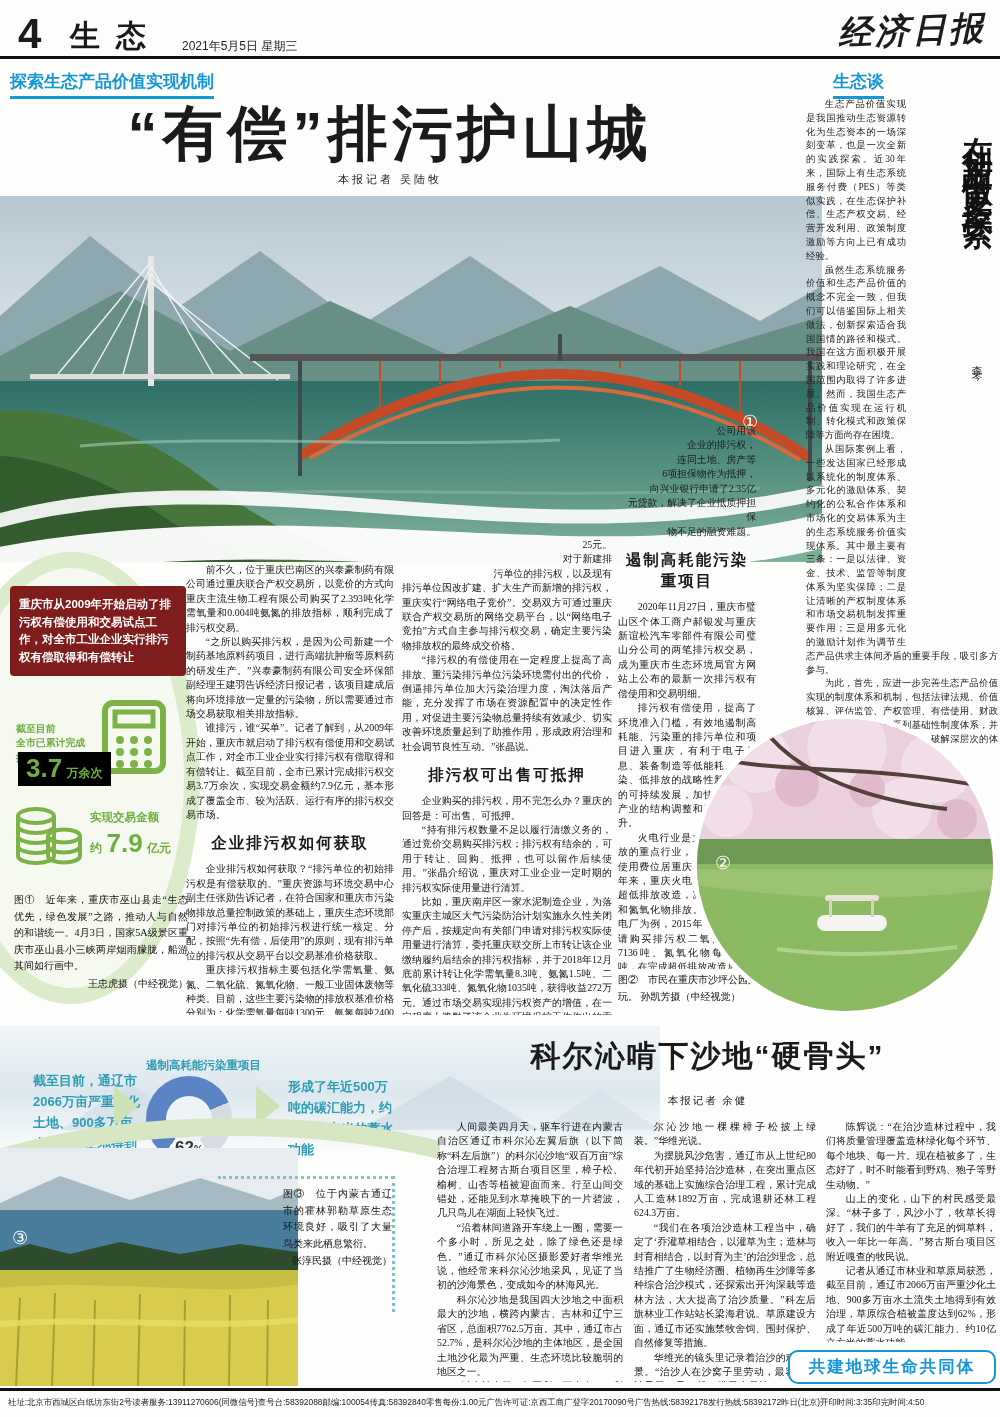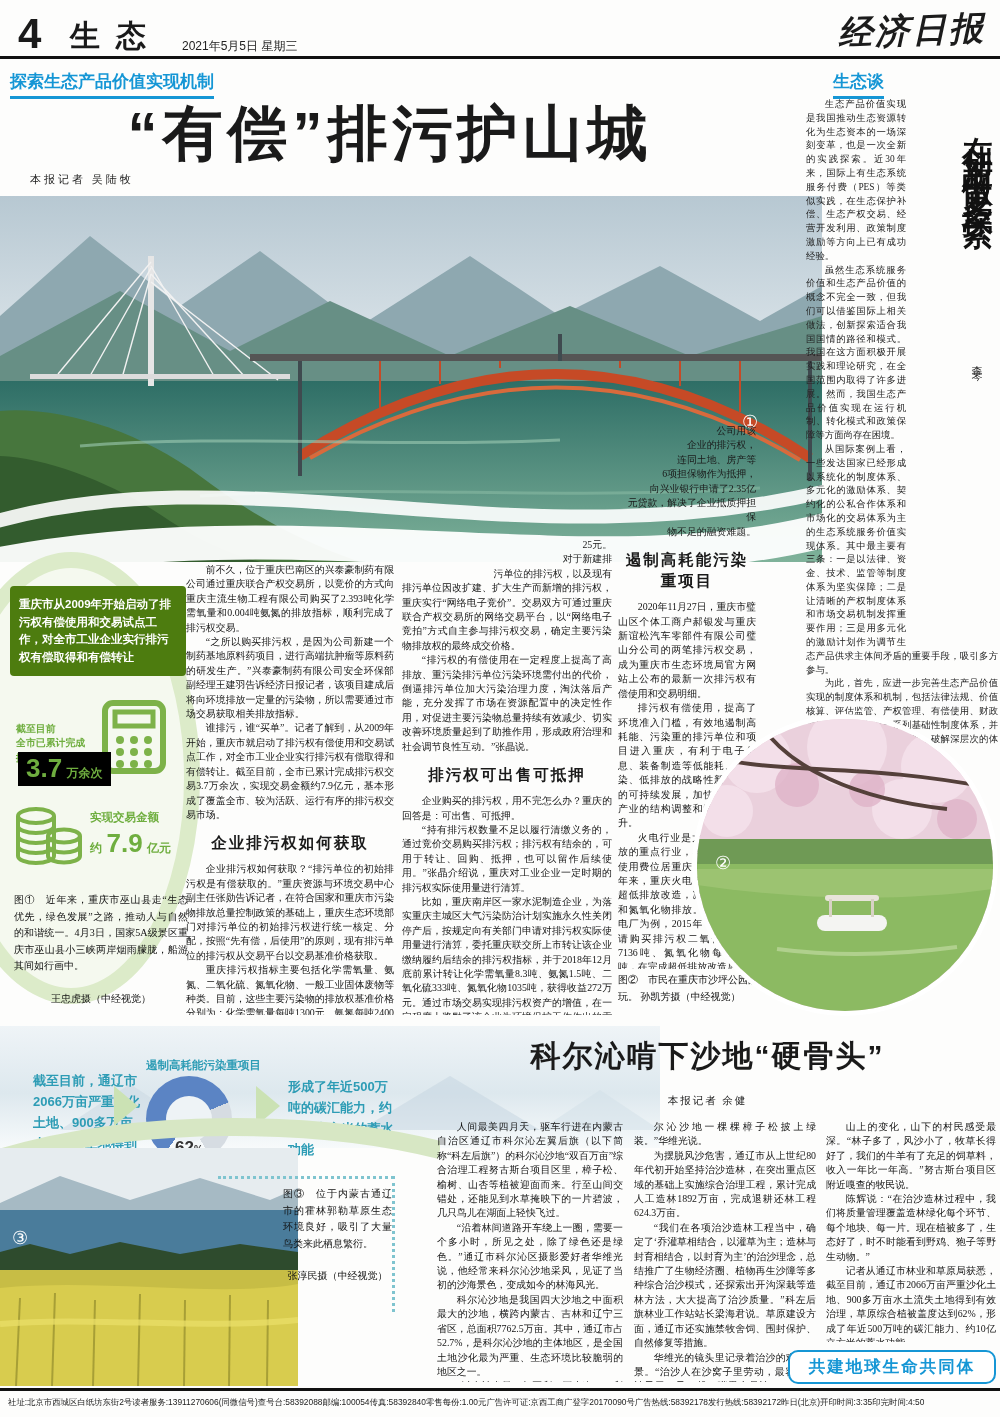--- a/index.html
+++ b/index.html
@@ -13,53 +13,53 @@
             font-family:"Liberation Serif","DejaVu Serif",serif;transform:rotate(-2deg);letter-spacing:3px;color:#1c1c1c;}
   .toprule{position:absolute;left:0;top:56px;width:1000px;height:3px;background:#111;}
   
   .kicker{position:absolute;left:10px;top:70px;font-size:17px;font-weight:bold;color:#1596d5;
           border-bottom:3px solid #1596d5;padding-bottom:3px;}
   .eco-tag{position:absolute;left:833px;top:70px;font-size:17px;font-weight:bold;color:#1596d5;
           border-bottom:3px solid #1596d5;padding-bottom:3px;}
   
   .headline{position:absolute;left:30px;top:94px;width:720px;text-align:center;font-size:60px;
             font-weight:bold;letter-spacing:5px;}
-  .byline{position:absolute;left:30px;top:172px;width:720px;font-size:11px;letter-spacing:3px;
-          font-family:Liberation Serif, serif;}
+  .byline{position:absolute;left:30px;top:172px;width:720px;text-align:center;font-size:11px;letter-spacing:3px;
+          font-family:Liberation Sans, sans-serif;}
   
   .photo1{position:absolute;left:0;top:196px;width:822px;height:366px;overflow:hidden;}
   .photo2{position:absolute;left:692px;top:714px;width:306px;height:302px;border-radius:50%;
           overflow:hidden;border:5px solid #fff;box-sizing:border-box;z-index:3;}
   .photo3{position:absolute;left:0;top:1148px;width:298px;height:238px;overflow:hidden;z-index:2;}
   
   .eco-col{position:absolute;left:806px;top:98px;width:192px;height:660px;overflow:hidden;z-index:2;}
   .eco-col p{margin:0;font-size:9.4px;line-height:13.8px;text-align:justify;text-indent:2em;
              font-family:"Liberation Serif","DejaVu Serif",serif;color:#222;}
   .eco-vert{float:right;writing-mode:vertical-rl;height:520px;width:84px;margin:14px 0 6px 8px;text-align:left;}
   .eco-vhead{font-size:31px;font-weight:bold;letter-spacing:10px;color:#111;}
   .eco-author{font-size:11px;letter-spacing:6px;margin-top:150px;margin-left:10px;color:#222;
               font-family:"Liberation Serif","DejaVu Serif",serif;}
   
   .arc-bg{position:absolute;left:-58px;top:552px;width:258px;height:452px;border:16px solid #dcebc9;
           border-radius:50%;background:#f5f9ef;box-sizing:border-box;z-index:0;}
   .infog1{position:absolute;left:4px;top:566px;width:186px;height:436px;z-index:1;}
-  .ig-box{position:absolute;left:6px;top:20px;width:158px;background:#4d7c0f;border-radius:4px;
+  .ig-box{position:absolute;left:6px;top:20px;width:158px;background:#7f1d1d;border-radius:4px;
           padding:10px 9px;color:#fff;font-weight:bold;font-size:11.5px;line-height:17.5px;}
   .ig-lab1{position:absolute;left:12px;top:132px;color:#6fae3f;font-weight:bold;font-size:11px;line-height:15.5px;margin-top:24px;}
   .ig-calc{position:absolute;left:98px;top:134px;}
   .ig-pill{position:absolute;left:14px;top:186px;background:#000000;padding:1px 8px 2px;}
   .ig-big{font-size:26px;font-weight:bold;color:#6fae3f;}
   .ig-unit{font-size:12px;font-weight:bold;color:#6fae3f;}
   .ig-coins{position:absolute;left:8px;top:236px;}
   .ig-lab2{position:absolute;left:86px;top:244px;color:#6fae3f;font-weight:bold;font-size:11.5px;}
   .ig-val2{position:absolute;left:86px;top:262px;color:#6fae3f;font-weight:bold;}
   
   .caption{font-family:"Liberation Serif","DejaVu Serif",serif;font-size:10px;line-height:16.5px;
            text-align:justify;color:#111;}
-  .caption .credit{text-align:center;margin-top:16px;}
+  .caption .credit{text-align:right;margin-top:1px;}
   .cap1{position:absolute;left:14px;top:892px;width:174px;z-index:2;}
   .cap2{position:absolute;left:618px;top:972px;width:200px;z-index:2;}
   .cap3{position:absolute;left:283px;top:1186px;width:109px;z-index:2;}
   .dot-h{position:absolute;left:218px;top:1176px;width:176px;border-top:3px dotted #7fc4cf;z-index:2;}
   .dot-v{position:absolute;left:392px;top:1176px;height:136px;border-left:3px dotted #7fc4cf;z-index:2;}
   
   .bcol{position:absolute;overflow:hidden;z-index:1;}
   .bcol p{margin:0;font-size:9.9px;line-height:14.4px;text-align:justify;text-indent:2em;
           font-family:"Liberation Serif","DejaVu Serif",serif;color:#141414;}
   .bcol p.noindent{text-indent:0;}
@@ -389,22 +389,22 @@
   <div class="bcol bc2">
     <div>
         <p>尔沁沙地一棵棵樟子松披上绿装。”华维光说。</p>
         <p>为摆脱风沙危害，通辽市从上世纪80年代初开始坚持治沙造林，在突出重点区域的基础上实施综合治理工程，累计完成人工造林1892万亩，完成退耕还林工程624.3万亩。</p>
         <p>“我们在各项治沙造林工程当中，确定了‘乔灌草相结合，以灌草为主；造林与封育相结合，以封育为主’的治沙理念，总结推广了生物经济圈、植物再生沙障等多种综合治沙模式，还探索出开沟深栽等造林方法，大大提高了治沙质量。”科左后旗林业工作站站长梁海君说。草原建设方面，通辽市还实施禁牧舍饲、围封保护、自然修复等措施。</p>
         <p>华维光的镜头里记录着治沙的艰辛场景。“治沙人在沙窝子里劳动，最容易吃沙子亏，风一起，嘴里全是沙。”一位老乡说，为了把树苗种进沙土，一代代人把一块块沙地划成棋盘而后分片治理，硬是在沙海中织出了治沙增绿的绿网。</p>
       </div>
   </div>
   <div class="bcol bc3">
     <div>
+        <p>陈辉说：“在治沙造林过程中，我们将质量管理覆盖造林绿化每个环节、每个地块、每一片。现在植被多了，生态好了，时不时能看到野鸡、狍子等野生动物。”</p>
         <p>山上的变化，山下的村民感受最深。“林子多了，风沙小了，牧草长得好了，我们的牛羊有了充足的饲草料，收入一年比一年高。”努古斯台项目区附近嘎查的牧民说。</p>
-        <p>陈辉说：“在治沙造林过程中，我们将质量管理覆盖造林绿化每个环节、每个地块、每一片。现在植被多了，生态好了，时不时能看到野鸡、狍子等野生动物。”</p>
         <p>记者从通辽市林业和草原局获悉，截至目前，通辽市2066万亩严重沙化土地、900多万亩水土流失土地得到有效治理，草原综合植被盖度达到62%，形成了年近500万吨的碳汇能力、约10亿立方米的蓄水功能。</p>
       </div>
   </div>
   <div class="slogan">共建地球生命共同体</div>
 
   <div class="botrule"></div>
   <div class="footer">
       <span>社址:北京市西城区白纸坊东街2号</span>
       <span>读者服务:13911270606(同微信号)</span>
       <span>查号台:58392088</span>

